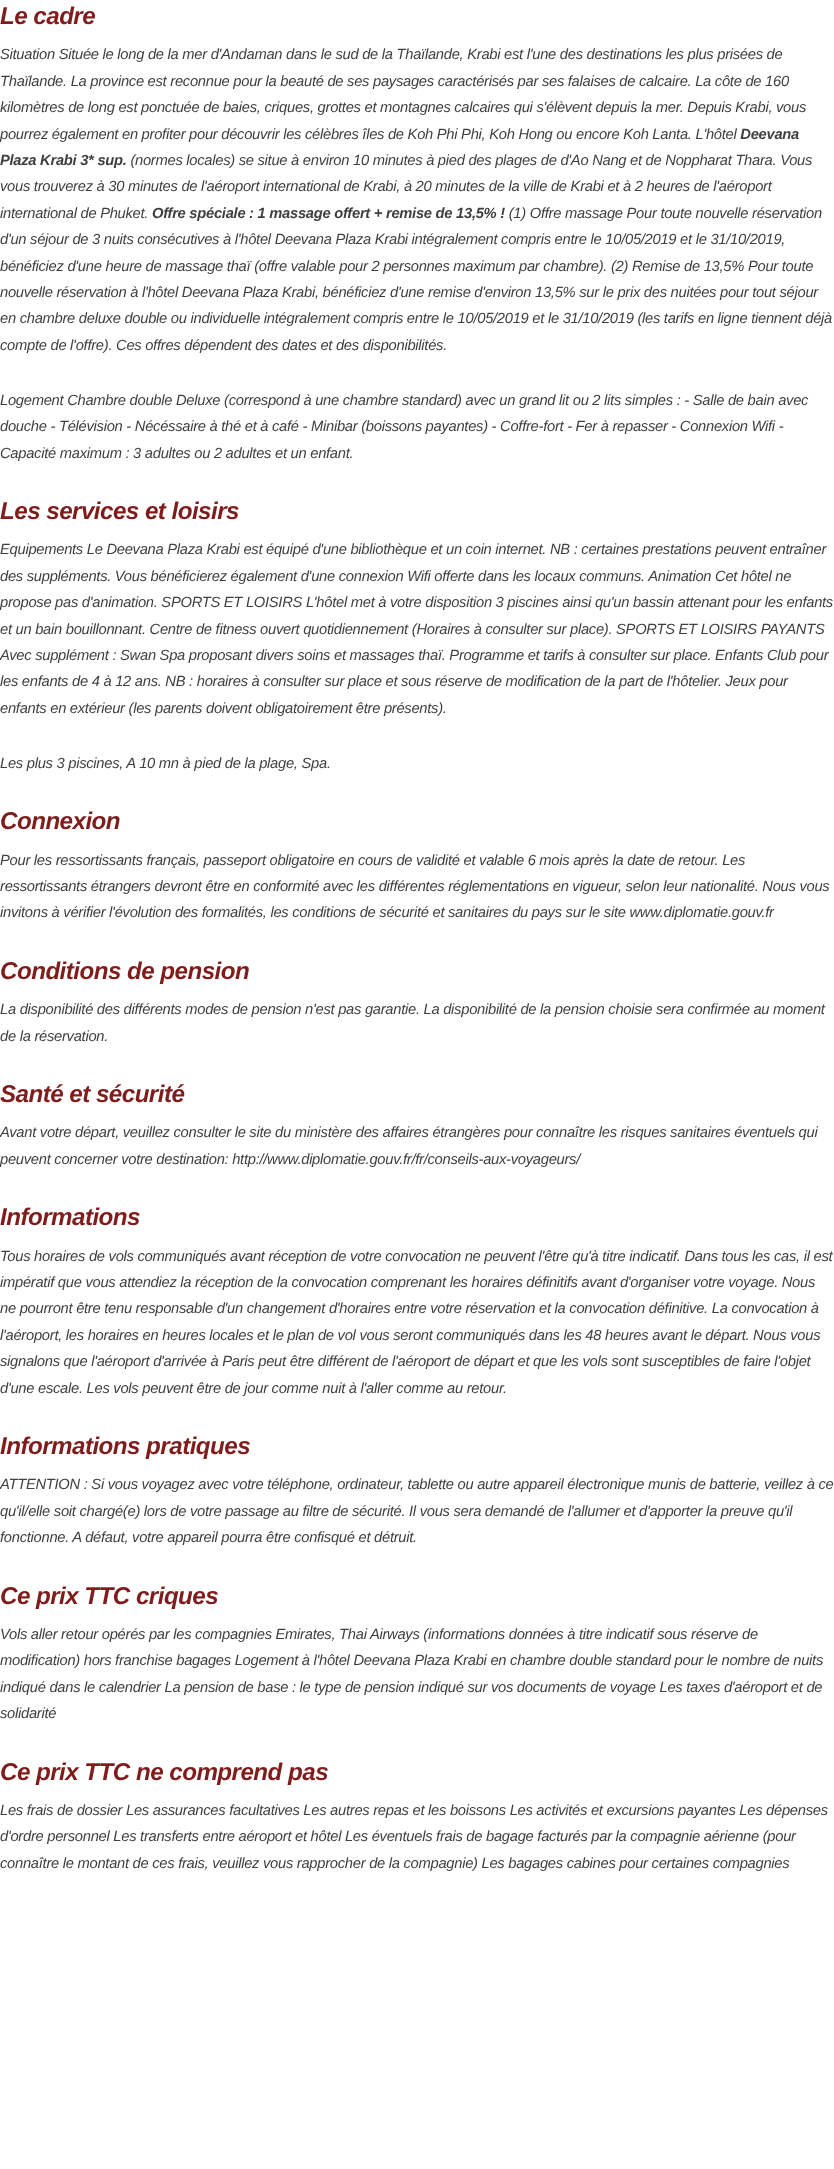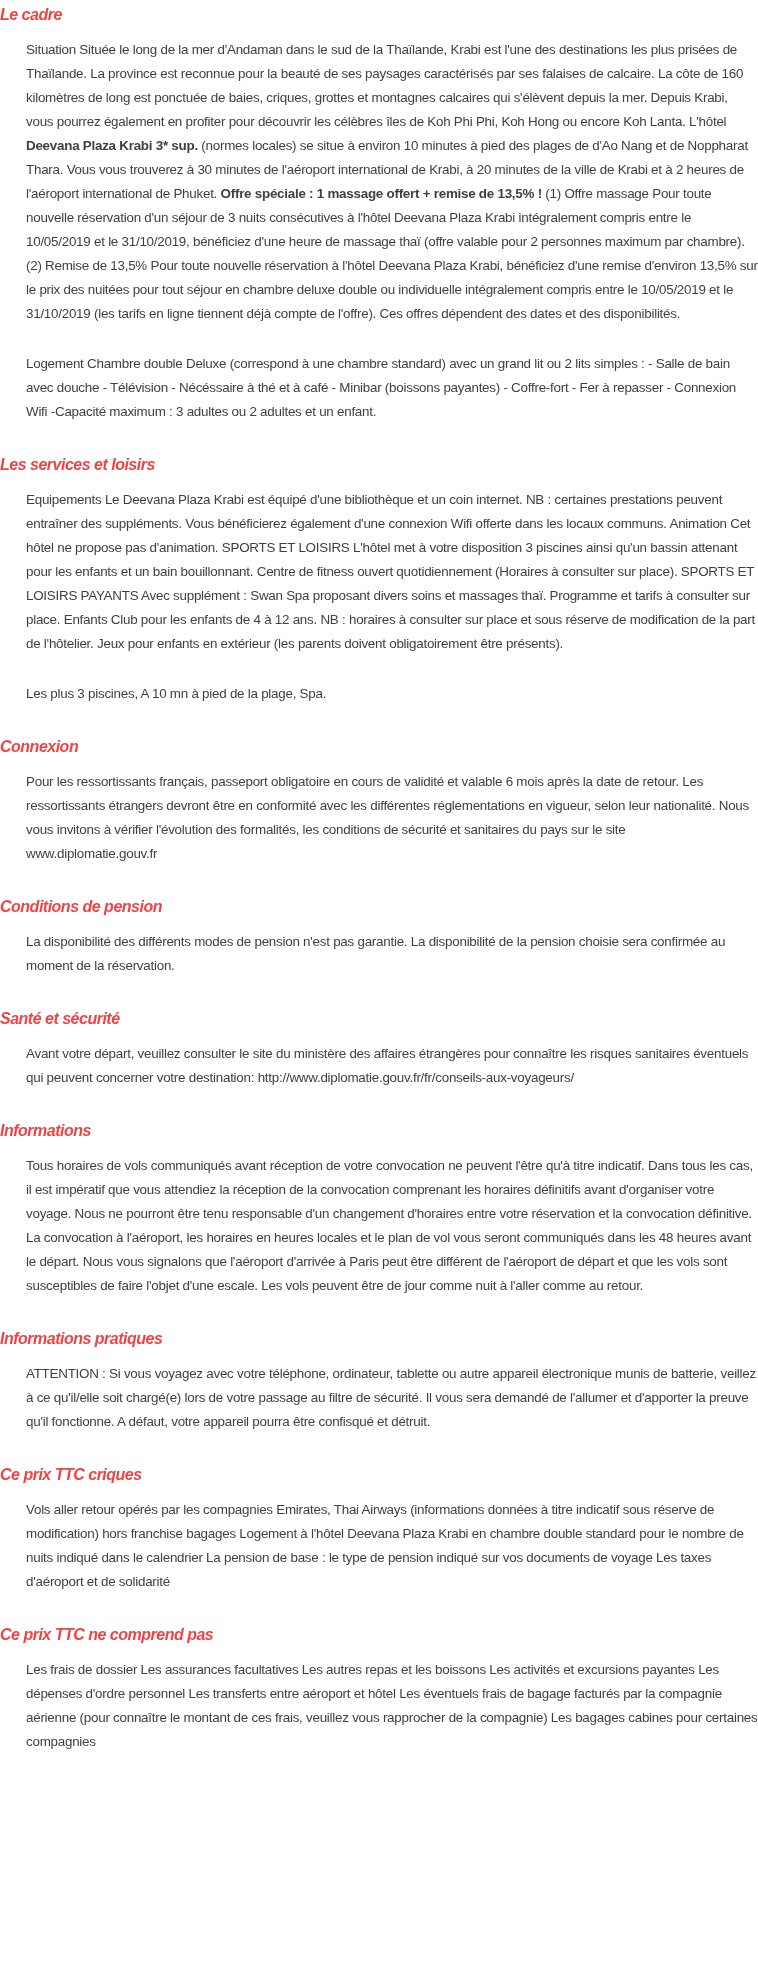--- a/index.html
+++ b/index.html
@@ -7,34 +7,34 @@
       width: 758px;
       font-family: "Liberation Sans", sans-serif;
       color: #444444;
     }
     .page { padding: 0 0 6px 0; }
     .section { margin: 0 0 26px 0; }
     .section-title {
       font-family: "Liberation Sans", sans-serif;
       font-style: italic;
       font-weight: bold;
-      color: #ef4444;
-      font-size: 16px;
+      color: #7f1d1d;
+      font-size: 22px;
       line-height: 30px;
       margin: 0 0 8px 0;
       letter-spacing: -0.5px;
     }
     .section-body {
       font-family: "Liberation Sans Narrow", "Liberation Sans", sans-serif;
+      font-style: italic;
       font-size: 13.4px;
       line-height: 24px;
       margin: 0;
       letter-spacing: -0.25px;
       color: #3f3f3f;
-      padding-left: 26px;
     }
     .section-body b { font-weight: bold; }
     .first .section-title { margin-top: 0; }
   </style>
 </head>
 <body>
 
 <div class="page">
 
   <section class="section first">

